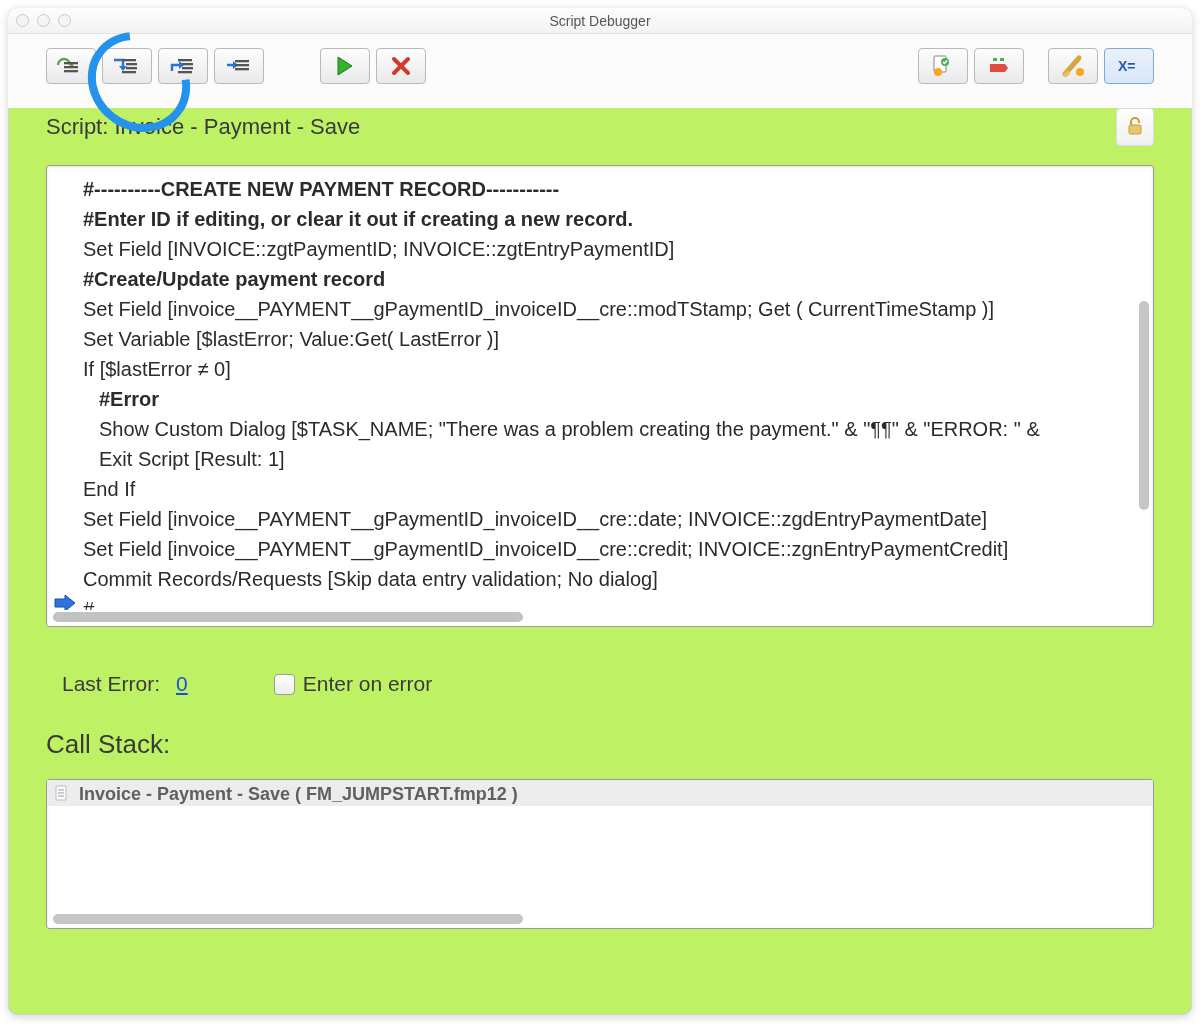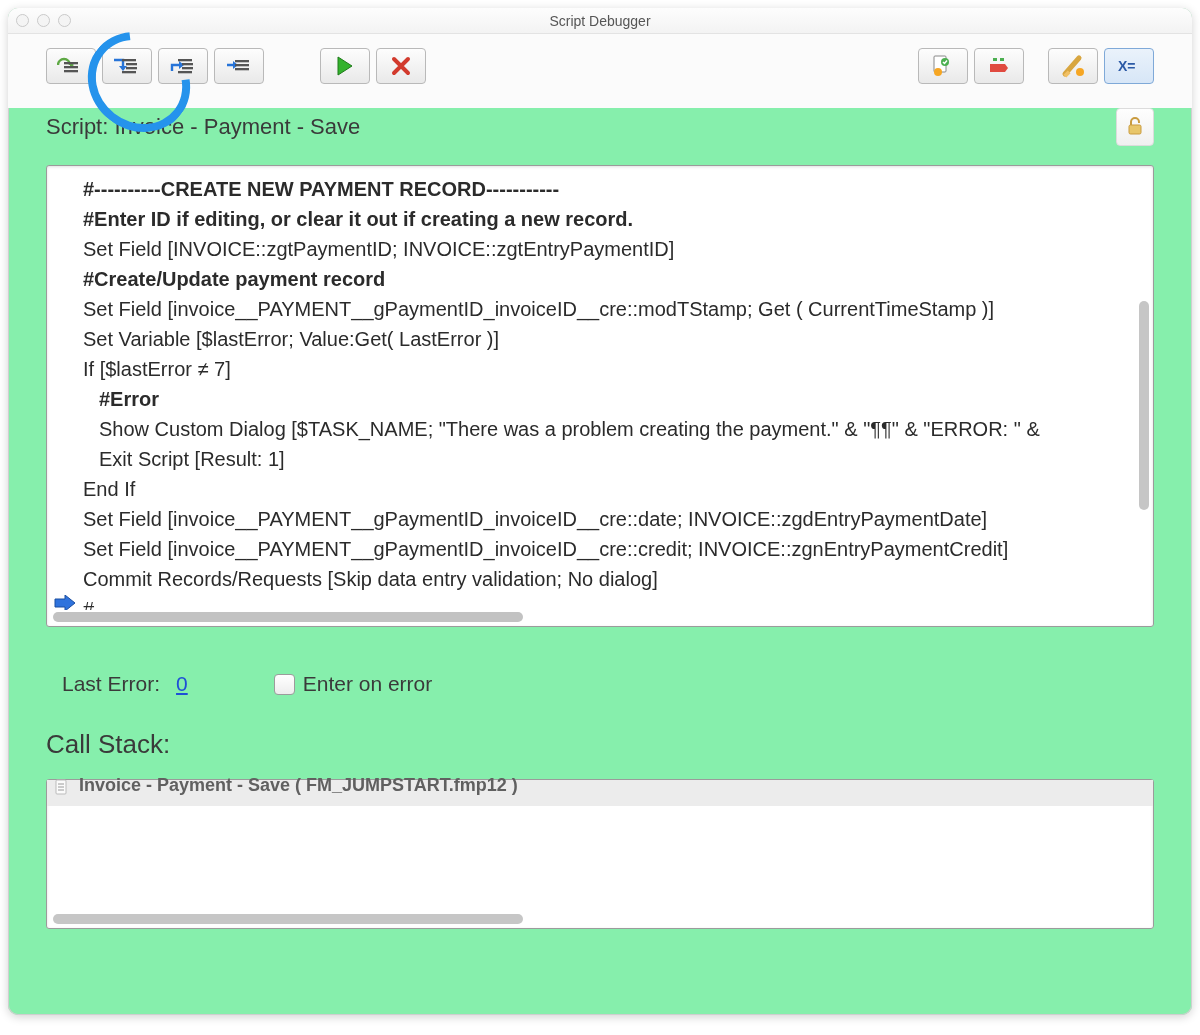--- a/index.html
+++ b/index.html
@@ -9,21 +9,21 @@
     background: #fff;
     width: 1200px;
     height: 1035px;
     overflow: hidden;
     position: relative;
   }
   .outer-frame {
     position: absolute;
     top: 8px; left: 8px; right: 8px; bottom: 20px;
     border-radius: 10px;
-    background: #86efac;
+    background: #bef264;
     box-shadow: 0 2px 10px rgba(0,0,0,0.18), 0 0 0 1px #cfcfcf inset;
     overflow: hidden;
     display: flex;
     flex-direction: column;
   }
   .titlebar {
     height: 26px;
     display: flex; align-items: center;
     padding: 0 8px;
     background: linear-gradient(#fdfdfd, #f3f3f3);
@@ -156,22 +156,22 @@
   .stack-area {
     border: 1px solid #9b9b9b;
     border-radius: 3px;
     background: #fff;
     box-shadow: inset 0 1px 3px rgba(0,0,0,0.12);
     height: 150px;
     display: flex; flex-direction: column;
   }
   .stack-row {
     height: 26px; background: #ececec;
-    display: flex; align-items: flex-end; gap: 8px;
-    padding: 10px 6px;
+    display: flex; align-items: flex-start; gap: 8px;
+    padding: 4px 6px;
     font-size: 18px; font-weight: bold; color: #606060;
   }
   .stack-row .sicon {
     width: 18px; height: 18px; border-radius: 3px;
     display: flex; align-items: center; justify-content: center;
   }
   .stack-fill { flex: 1; }
   .stack-hscroll { height: 16px; padding: 2px 6px; }
   .stack-hscroll .thumb { height: 10px; width: 43%; background: #c6c6c6; border-radius: 5px; }
 
@@ -285,21 +285,21 @@
     </div>
 
     <div class="script-area">
       <div class="script-scroll">
         <div class="script-line b">#----------CREATE NEW PAYMENT RECORD-----------</div>
         <div class="script-line b">#Enter ID if editing, or clear it out if creating a new record.</div>
         <div class="script-line">Set Field [INVOICE::zgtPaymentID; INVOICE::zgtEntryPaymentID]</div>
         <div class="script-line b">#Create/Update payment record</div>
         <div class="script-line">Set Field [invoice__PAYMENT__gPaymentID_invoiceID__cre::modTStamp; Get ( CurrentTimeStamp )]</div>
         <div class="script-line">Set Variable [$lastError; Value:Get( LastError )]</div>
-        <div class="script-line">If [$lastError ≠ 7]</div>
+        <div class="script-line">If [$lastError ≠ 0]</div>
         <div class="script-line b indent1">#Error</div>
         <div class="script-line indent1">Show Custom Dialog [$TASK_NAME; "There was a problem creating the payment." &amp; "¶¶" &amp; "ERROR: " &amp;</div>
         <div class="script-line indent1">Exit Script [Result: 1]</div>
         <div class="script-line">End If</div>
         <div class="script-line">Set Field [invoice__PAYMENT__gPaymentID_invoiceID__cre::date; INVOICE::zgdEntryPaymentDate]</div>
         <div class="script-line">Set Field [invoice__PAYMENT__gPaymentID_invoiceID__cre::credit; INVOICE::zgnEntryPaymentCredit]</div>
         <div class="script-line" style="position:relative">Commit Records/Requests [Skip data entry validation; No dialog]</div>
         <div class="script-line">#</div>
         <div class="script-line">#</div>
 

